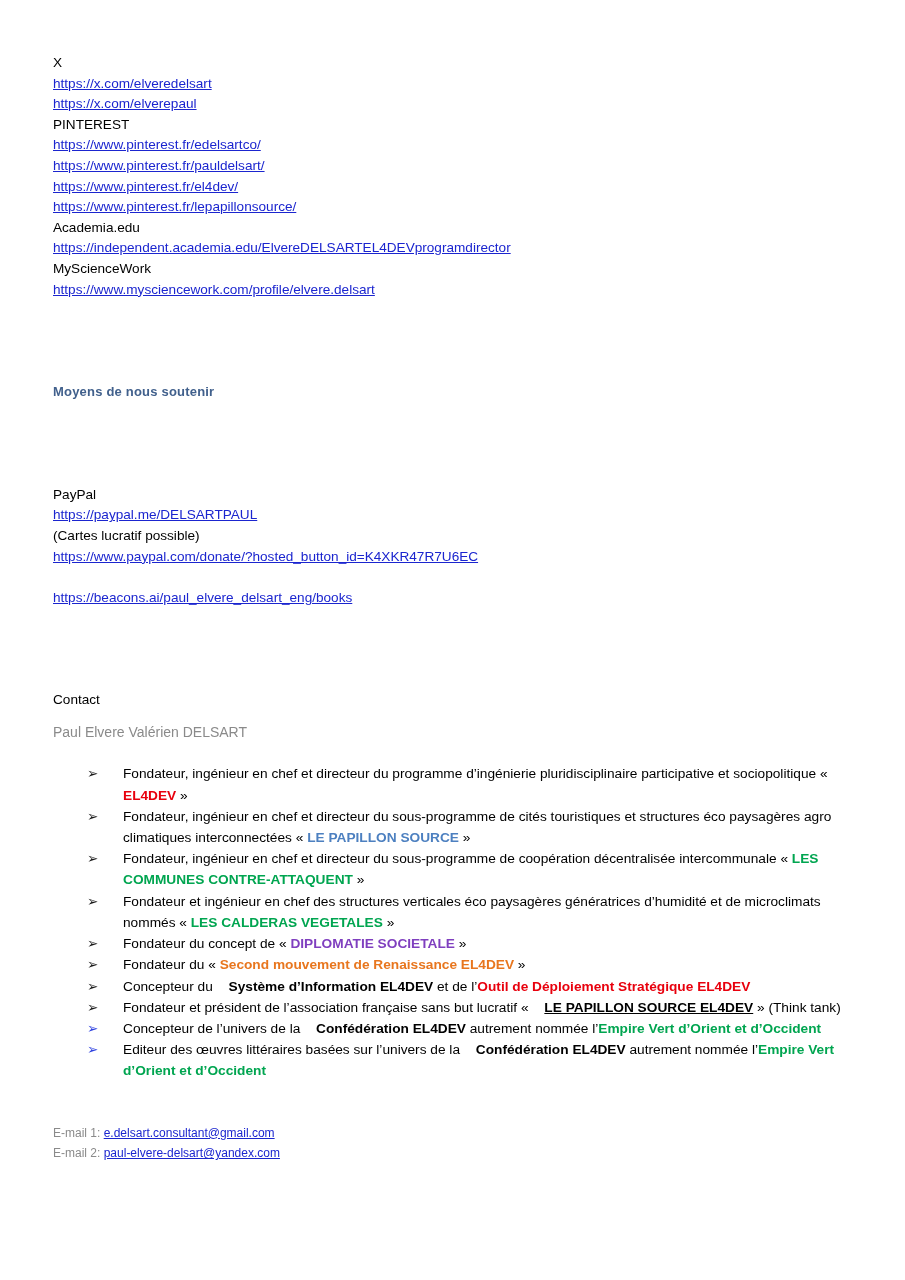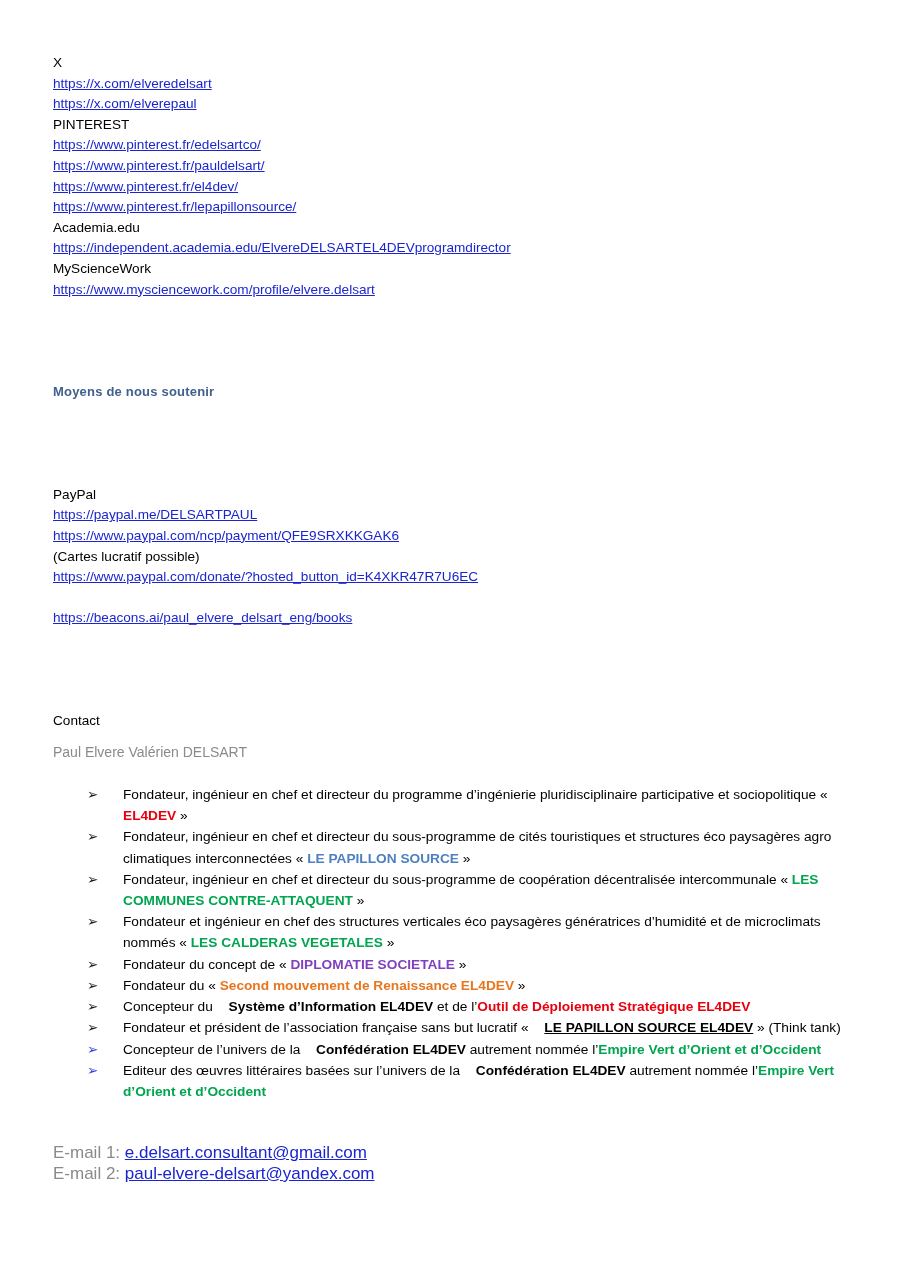--- a/index.html
+++ b/index.html
@@ -95,21 +95,21 @@
   .b   { font-weight: bold; margin-left: 12px; }
   .u   { text-decoration: underline; }
   .red    { color: #e8000d; font-weight: bold; }
   .green  { color: #00a550; font-weight: bold; }
   .steel  { color: #4d80c0; font-weight: bold; }
   .purple { color: #7f3fbf; font-weight: bold; }
   .orange { color: #e8761e; font-weight: bold; }
 
   
   .email-row {
-    font-size: 17px;
+    font-size: 12px;
     line-height: 20.8px;
     color: #8a8a8a;
     white-space: nowrap;
   }
   .email-row .link { color: #1b25cf; }
 </style>
 </head>
 <body>
 
 <div class="page">
@@ -130,21 +130,20 @@
     </div>
 
   <div class="spacer-lg"></div>
 
   <div class="heading">Moyens de nous soutenir</div>
 
   <div class="spacer-lg"></div>
 
   <div class="line plain">PayPal</div>
   <div class="line link">https://paypal.me/DELSARTPAUL</div>
-  <div class="line link">https://www.paypal.com/ncp/payment/QFE9SRXKKGAK6</div>
   <div class="line plain">(Cartes lucratif possible)</div>
   <div class="line link">https://www.paypal.com/donate/?hosted_button_id=K4XKR47R7U6EC</div>
 
   <div class="spacer-sm"></div>
 
   <div class="line link">https://beacons.ai/paul_elvere_delsart_eng/books</div>
 
   <div class="spacer-lg"></div>
 
   <div class="contact-label">Contact</div>

